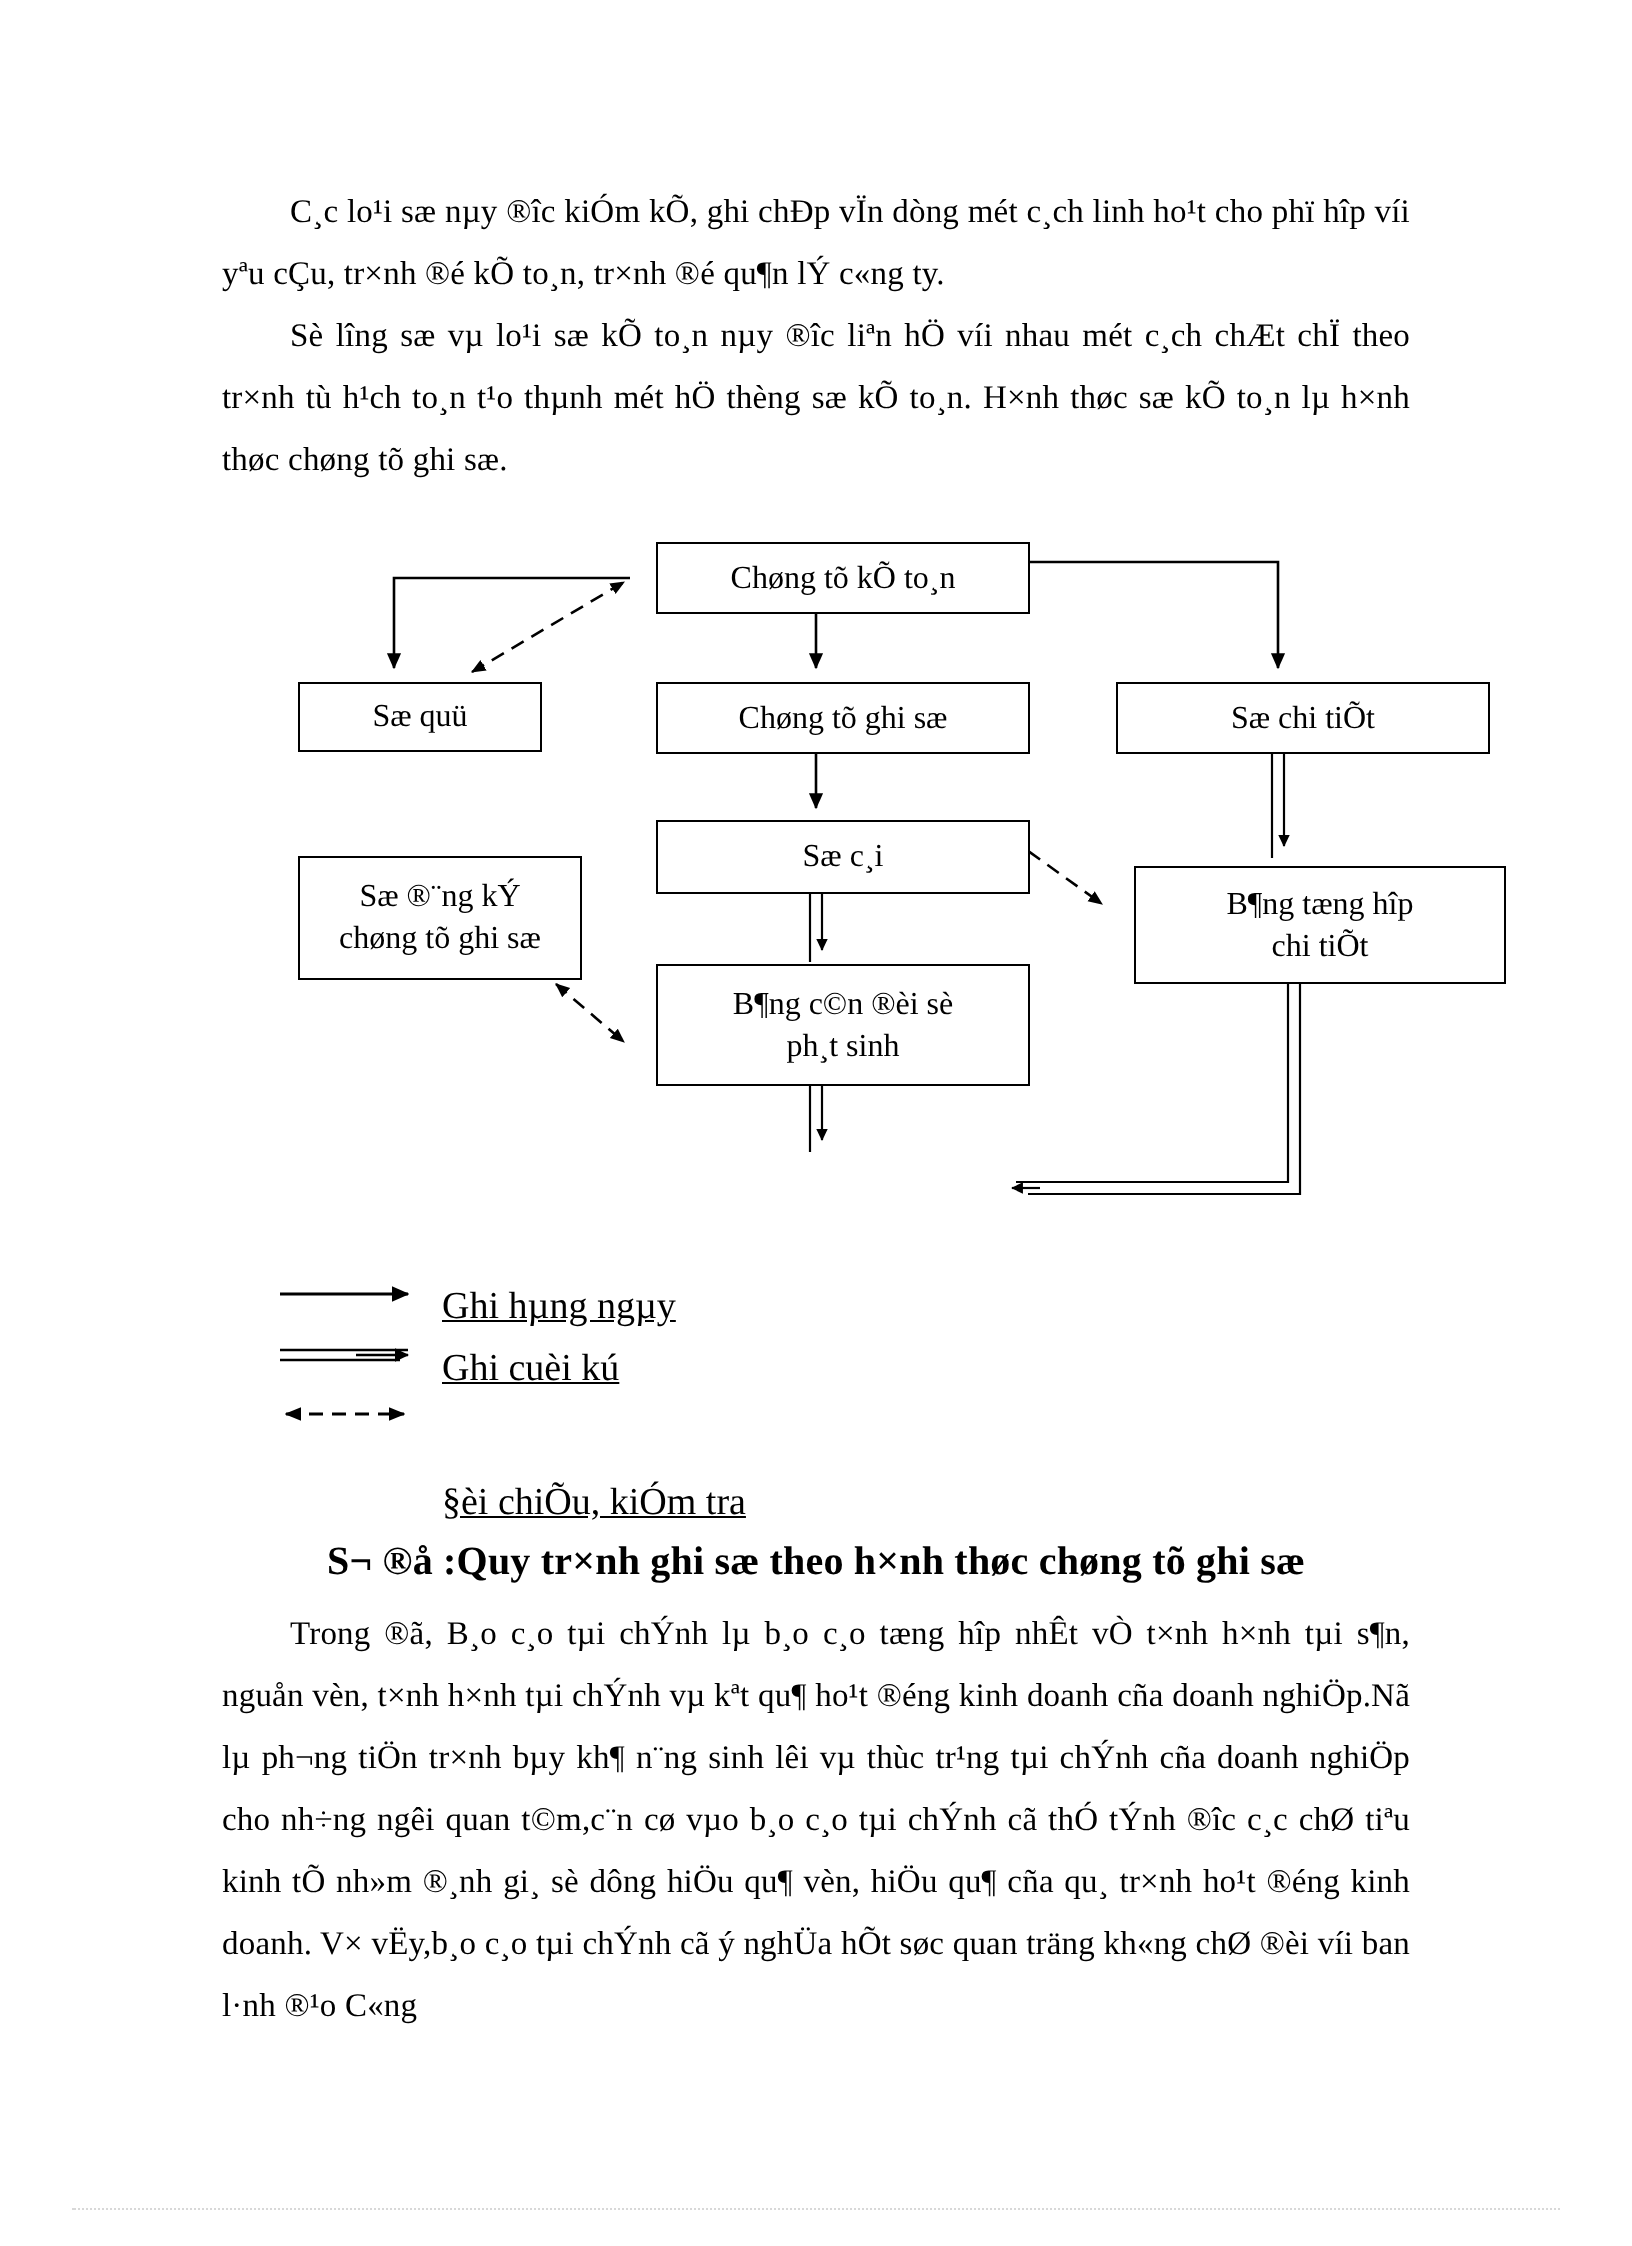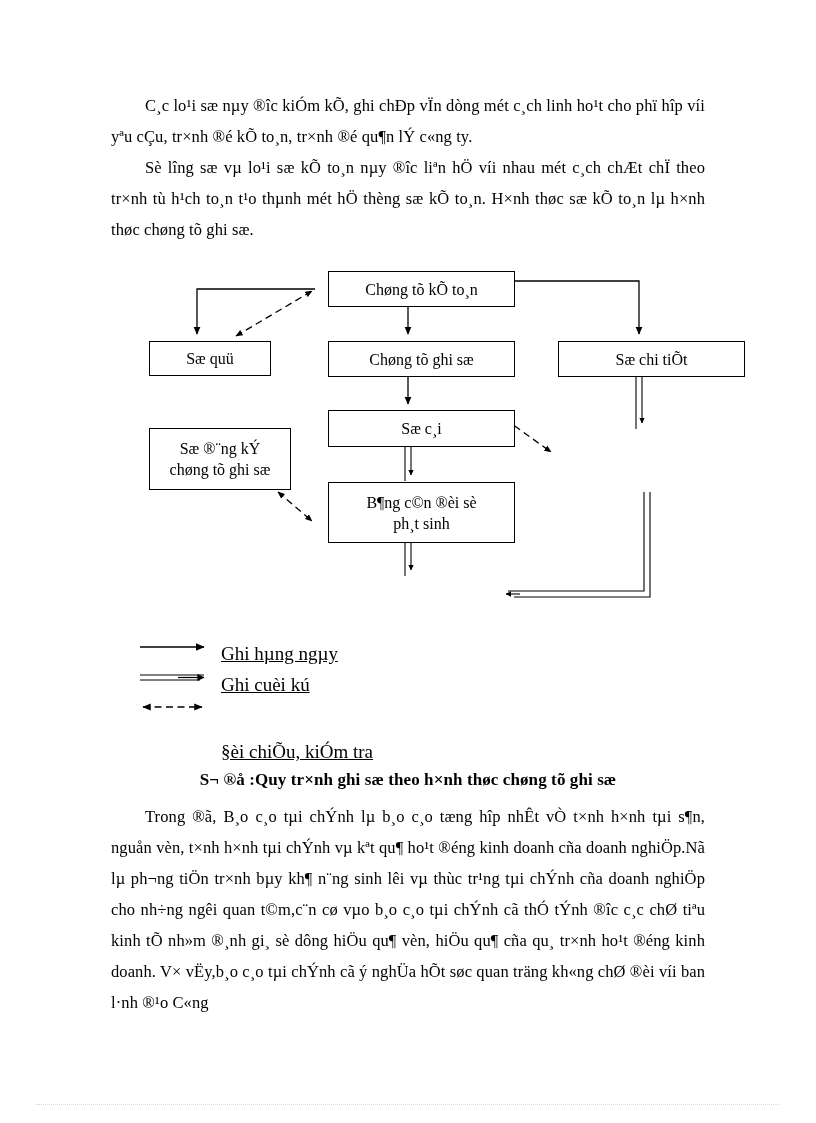--- a/index.html
+++ b/index.html
@@ -25,21 +25,21 @@
     font-size: 16.5px;
     line-height: 31px;
     text-align: justify;
     text-justify: inter-word;
     letter-spacing: 0.1px;
   }
   .para .indent { display: inline-block; width: 34px; }
 
   .caption {
     position: absolute;
-    font-size: 17px;
+    font-size: 20px;
     font-weight: bold;
     text-align: center;
     letter-spacing: 0.1px;
   }
 
   
   #diagram {
     position: absolute;
     left: 0;
     top: 0;
@@ -157,20 +157,24 @@
 
   <div class="node" style="left:315px; top:410px; width:187px; height:37px;">
     <span>Sæ c¸i</span>
   </div>
 
   <div class="node" style="left:136px; top:428px; width:142px; height:62px;">
     <span style="white-space:pre-line;">Sæ ®¨ng kÝ
 chøng tõ ghi sæ</span>
   </div>
 
+  <div class="node" style="left:554px; top:433px; width:186px; height:59px;">
+    <span style="white-space:pre-line;">B¶ng tæng hîp
+chi tiÕt</span>
+  </div>
 
   <div class="node" style="left:315px; top:482px; width:187px; height:61px;">
     <span style="white-space:pre-line;">B¶ng c©n ®èi sè
 ph¸t sinh</span>
   </div>
 
 
   <svg class="legend-glyph" style="left:138px; top:638px;" width="86" height="82" viewBox="0 0 86 82" xmlns="http://www.w3.org/2000/svg">
     <defs>
       <marker id="lg-thin" viewBox="0 0 10 10" refX="9.2" refY="5" markerWidth="6.4" markerHeight="6.4" orient="auto">

